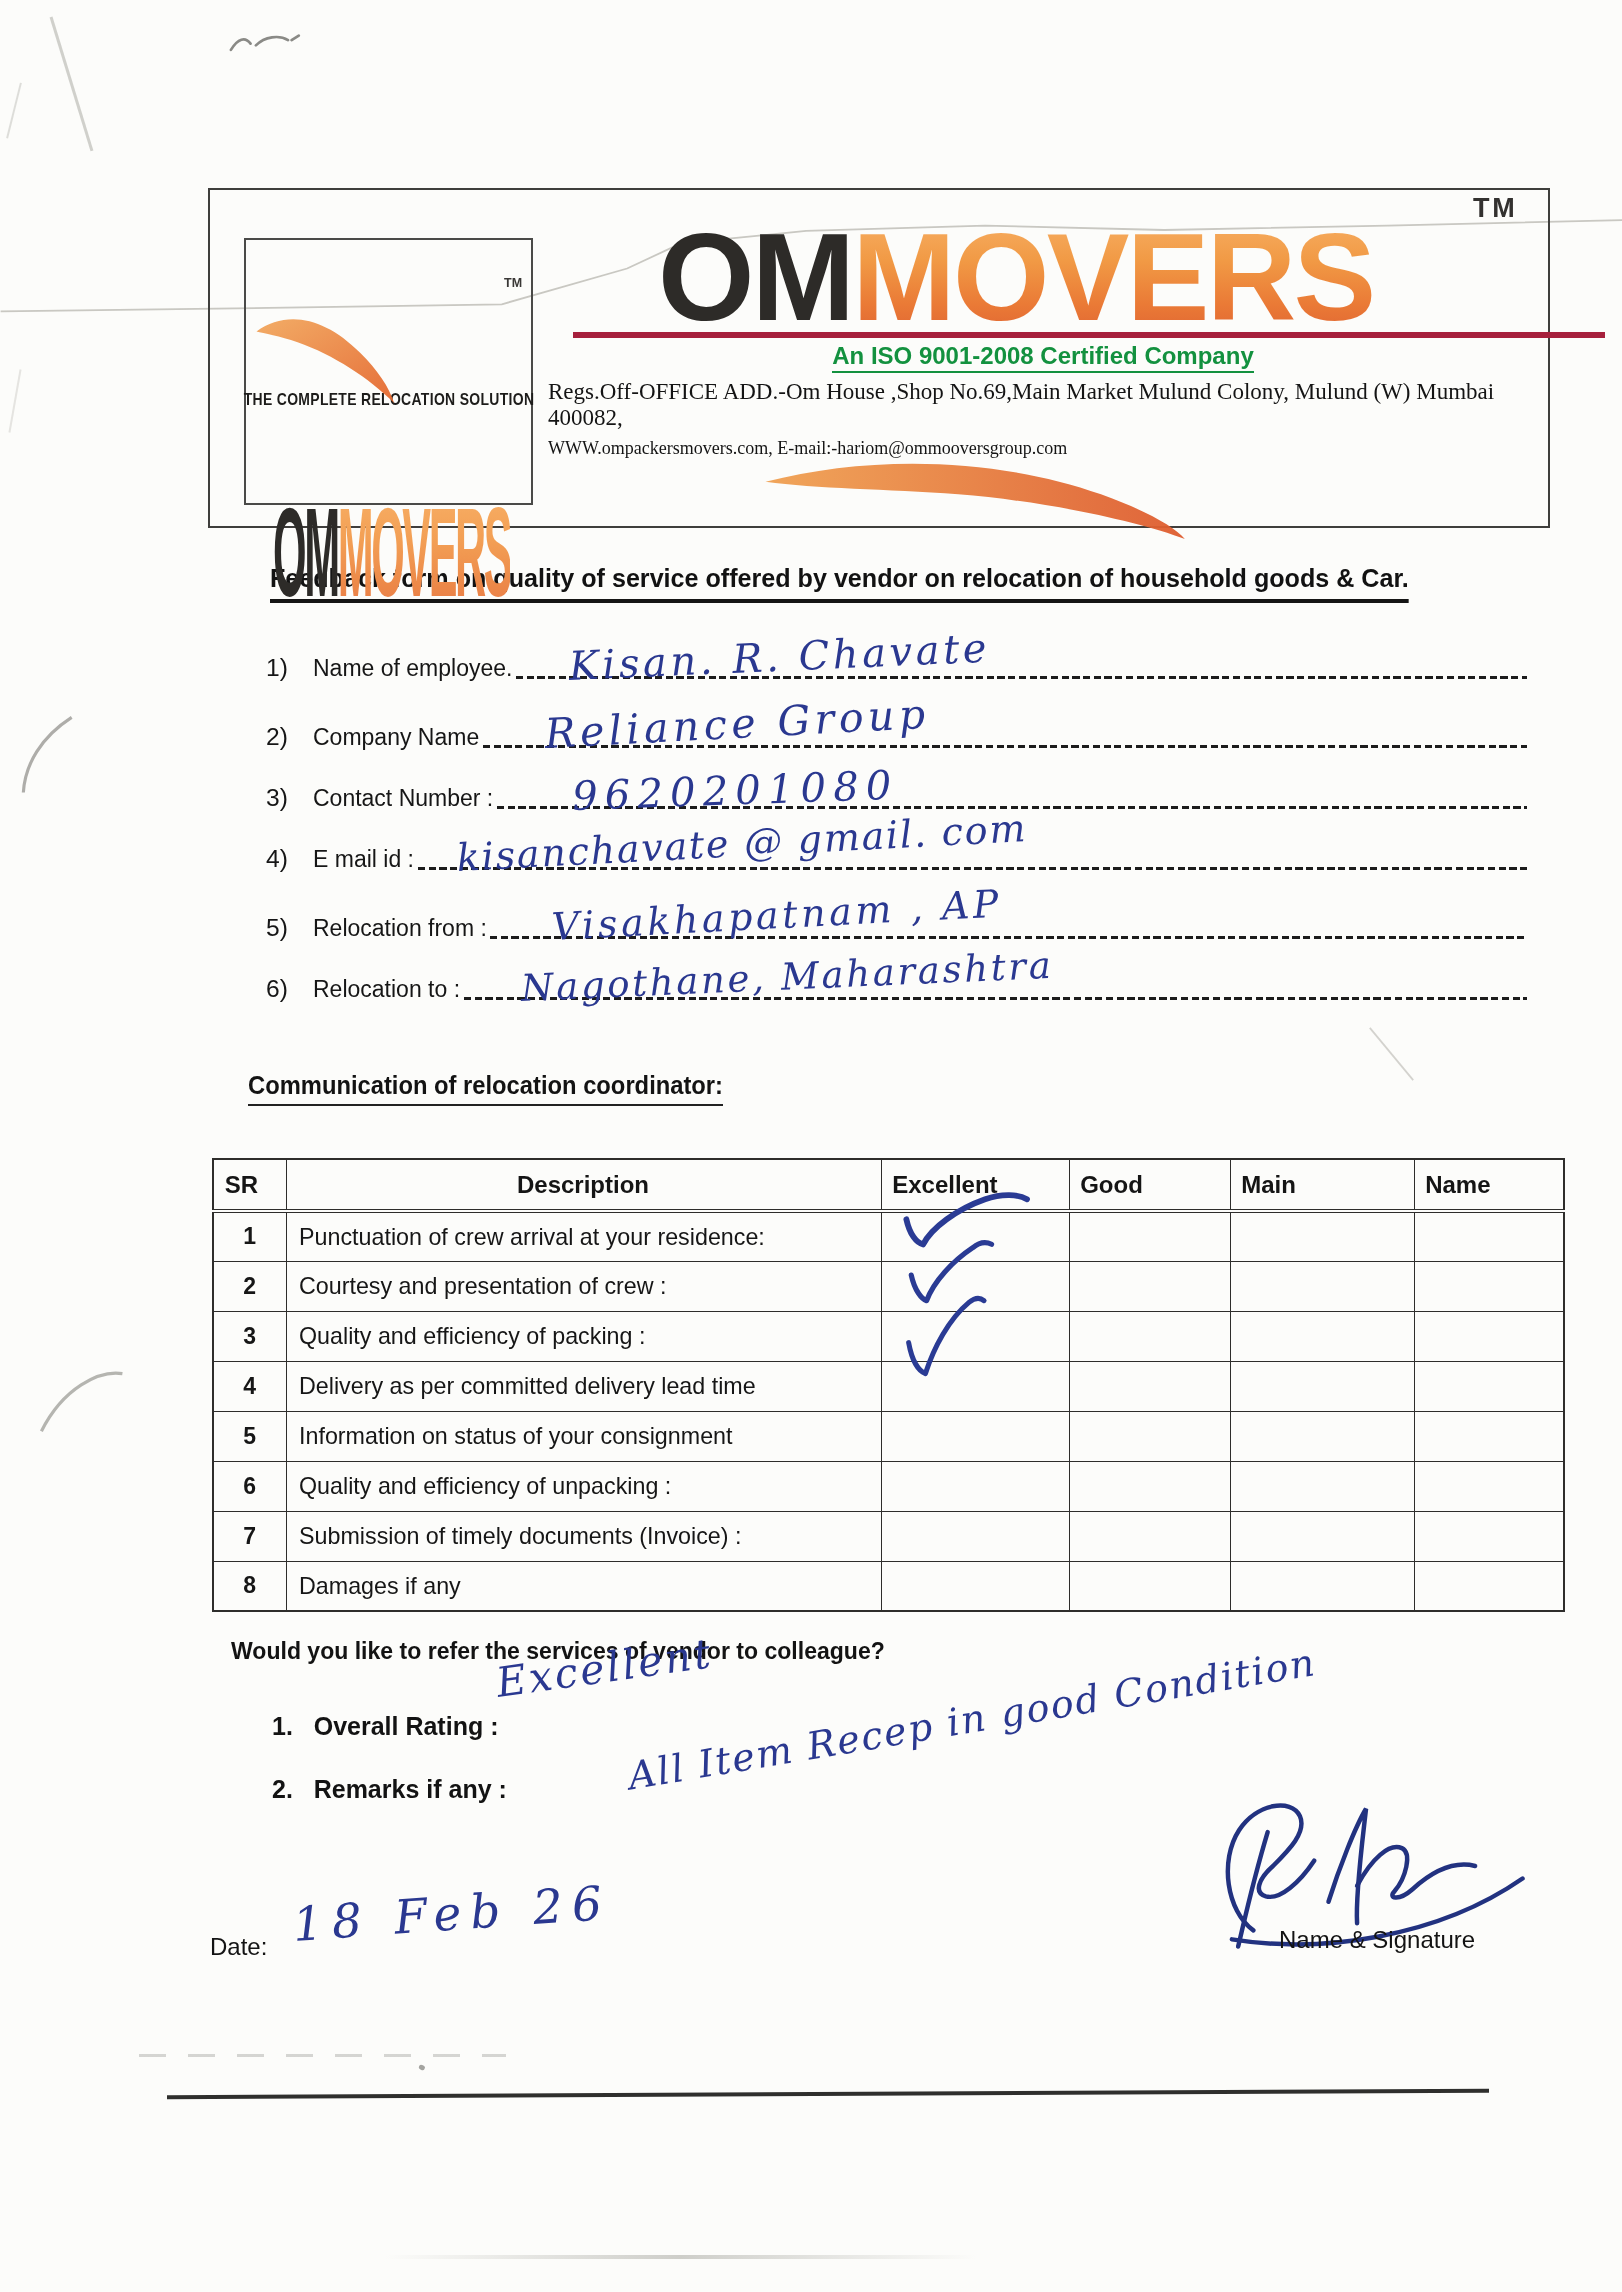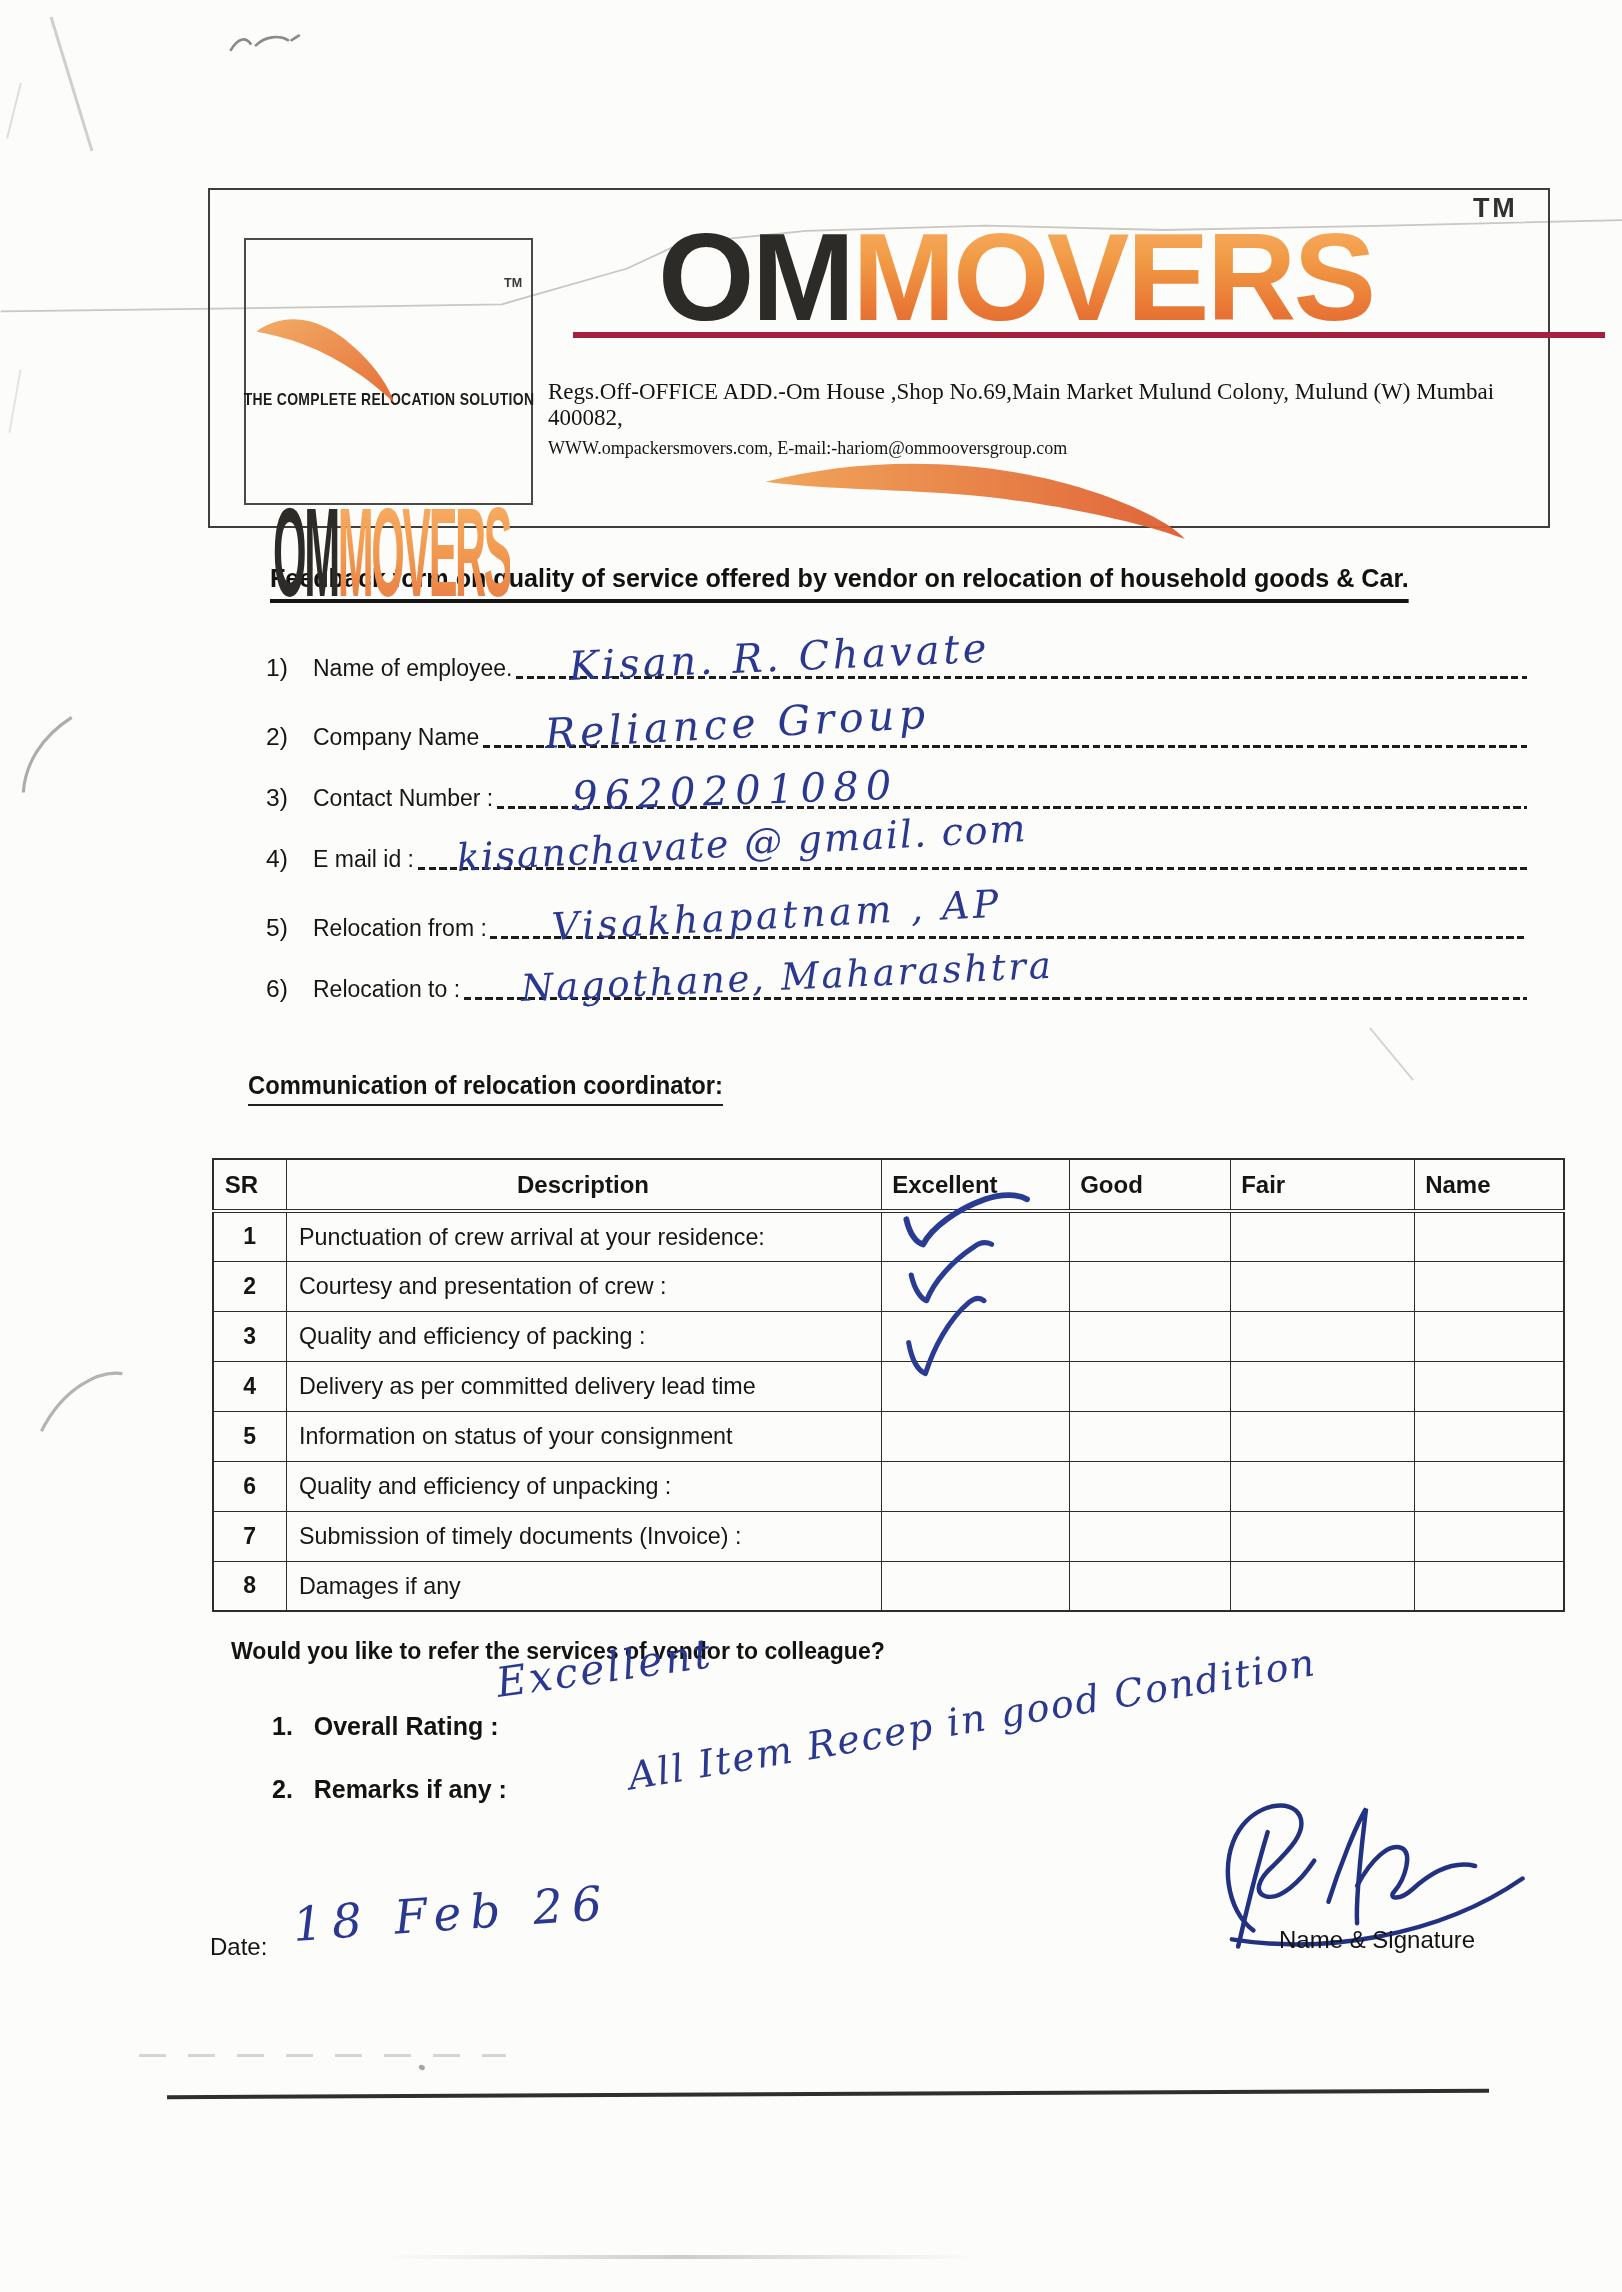--- a/index.html
+++ b/index.html
@@ -166,20 +166,23 @@
       </defs>
       <path d="M4,48 C120,18 260,20 380,62 C430,80 462,98 474,112 C420,92 320,70 220,62 C140,56 60,56 4,48 Z" fill="url(#bsw)" opacity=".95"></path>
     </svg>
   </div>
 
   <div class="big-logo">
     <span class="om">OM</span><span class="movers">MOVERS</span>
   </div>
   <div class="big-tm">TM</div>
   <div class="maroon-rule"></div>
+  <div class="iso-line">
+    <span>An ISO 9001-2008 Certified Company</span>
+  </div>
   <div class="addr addr1">Regs.Off-OFFICE ADD.-Om House ,Shop No.69,Main Market Mulund Colony, Mulund (W) Mumbai 400082,</div>
   <div class="addr addr3">WWW.ompackersmovers.com, E-mail:-hariom@ommooversgroup.com</div>
 
   <div class="form-title">Feedback form on quality of service offered by vendor on relocation of household goods &amp; Car.</div>
 
   <div class="field f1" style="top:641px;">
     <span class="fnum">1)</span>
     <span class="flabel">Name of employee.</span>
     <span class="dots">
       <span class="hand hand-value">Kisan. R. Chavate</span>
@@ -231,21 +234,21 @@
       <col style="width:161px">
         <col style="width:184px">
         <col style="width:150px">
       </colgroup>
     <thead>
       <tr>
         <th>SR</th>
         <th class="c-desc">Description</th>
         <th>Excellent</th>
         <th>Good</th>
-        <th>Fair</th>
+        <th>Main</th>
         <th>Name</th>
       </tr>
     </thead>
     <tbody>
       <tr>
         <td class="sr">1</td>
         <td class="desc"><span>Punctuation of crew arrival at your residence:</span></td>
         <td class="rate">
           <svg class="chk" style="left:16px;top:-27px;" width="134" height="70" viewBox="0 0 160 80">
             <path d="M10 38 C14 56 22 66 30 68 C40 48 70 26 104 14 C124 7 144 8 154 14" stroke-width="7"></path>

